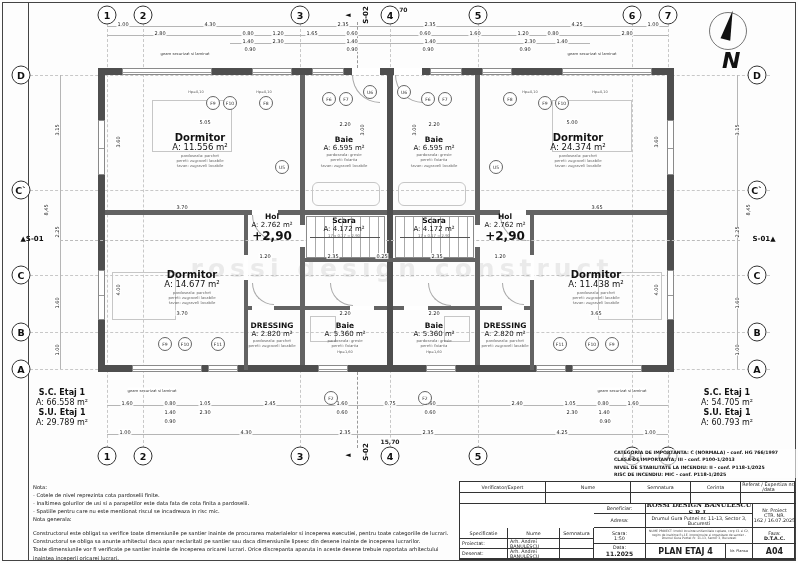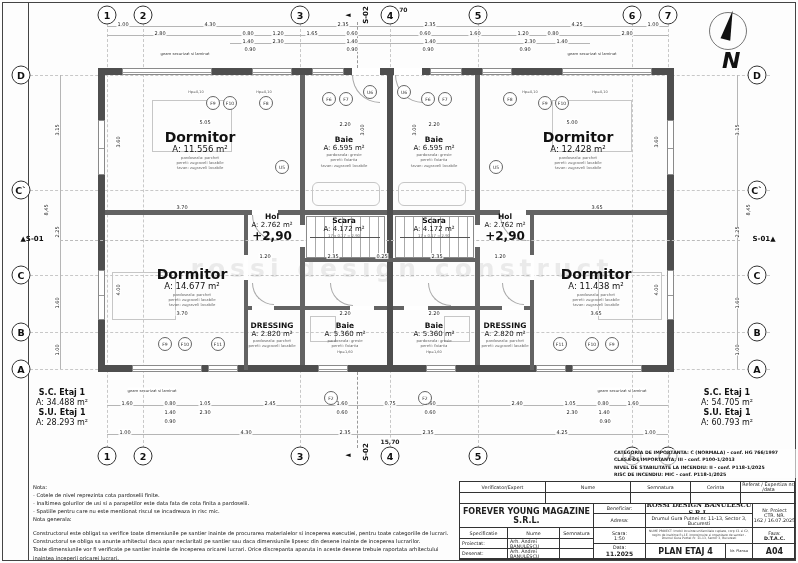--- a/index.html
+++ b/index.html
@@ -23,21 +23,21 @@
        background:#fff;display:flex;align-items:center;justify-content:center;
        font-size:4.5px;color:#333;transform:translate(-50%,-50%);z-index:5;}
   .dim{position:absolute;font-size:5px;color:#222;background:rgba(255,255,255,.85);padding:0 1px;
        transform:translate(-50%,-50%);white-space:nowrap;z-index:4;}
   .dimv{position:absolute;font-size:5px;color:#222;background:rgba(255,255,255,.85);
         transform:translate(-50%,-50%) rotate(-90deg);white-space:nowrap;z-index:4;}
   .dimb{font-size:6px;font-weight:bold;}
   .hp{font-size:3.5px;color:#555;}
   .glass{position:absolute;font-size:3.8px;color:#333;background:#fff;transform:translate(-50%,-50%);white-space:nowrap;z-index:4;}
   .room{position:absolute;transform:translate(-50%,-50%);text-align:center;z-index:3;}
-  .rname{font-weight:bold;font-size:14px;line-height:1.1;}
+  .rname{font-weight:bold;font-size:10px;line-height:1.1;}
   .rarea{font-size:8.5px;line-height:1.15;}
   .rfin{font-size:3.8px;color:#666;line-height:1.35;}
   .rlvl{font-size:12px;font-weight:bold;line-height:1.2;}
   .rsmall .rname{font-size:7.5px;}
   .rsmall .rarea{font-size:7px;}
   .stair{position:absolute;background:repeating-linear-gradient(90deg,#fff 0,#fff 8px,#aaa 8px,#aaa 9px);
          border:1px solid #8a8a8a;box-sizing:border-box;z-index:2;}
   .stairline{position:absolute;border-top:1px solid #555;z-index:3;}
   .furn{position:absolute;border:1px solid #c6c6c6;z-index:1;}
   .furn-r{border-radius:6px;}
@@ -193,21 +193,21 @@
   </div>
   <div class="room rsmall" style="left:434px;top:152px">
     <div class="rname">Baie</div>
     <div class="rarea">A: 6.595 m²</div>
     <div class="rfin">pardoseala: gresie</div>
     <div class="rfin">pereti: faianta</div>
     <div class="rfin">tavan: zugraveli lavabile</div>
   </div>
   <div class="room" style="left:578px;top:150px">
     <div class="rname">Dormitor</div>
-    <div class="rarea">A: 12.428 m²</div>
+    <div class="rarea">A: 24.374 m²</div>
     <div class="rfin">pardoseala: parchet</div>
     <div class="rfin">pereti: zugraveli lavabile</div>
     <div class="rfin">tavan: zugraveli lavabile</div>
   </div>
   <div class="room rsmall" style="left:272px;top:228px">
     <div class="rname">Hol</div>
     <div class="rarea">A: 2.762 m²</div>
     <div class="rlvl">+2,90</div>
   </div>
   <div class="room rsmall" style="left:344px;top:228px">
@@ -418,23 +418,23 @@
   <span class="tag" style="left:185px;top:344px">F10</span>
   <span class="tag" style="left:218px;top:344px">F11</span>
   <span class="tag" style="left:560px;top:344px">F11</span>
   <span class="tag" style="left:592px;top:344px">F10</span>
   <span class="tag" style="left:612px;top:344px">F9</span>
   <span class="tag" style="left:331px;top:398px">F2</span>
   <span class="tag" style="left:425px;top:398px">F2</span>
 
   <div class="areas" style="left:62px;top:388px">
     <div class="t">S.C. Etaj 1</div>
-    <div class="a">A: 34.488 m²</div>
+    <div class="a">A: 66.558 m²</div>
     <div class="t">S.U. Etaj 1</div>
-    <div class="a">A: 28.293 m²</div>
+    <div class="a">A: 29.789 m²</div>
   </div>
   <div class="areas" style="left:727px;top:388px">
     <div class="t">S.C. Etaj 1</div>
     <div class="a">A: 54.705 m²</div>
     <div class="t">S.U. Etaj 1</div>
     <div class="a">A: 60.793 m²</div>
   </div>
 
   <div class="imp">
     <div>CATEGORIA DE IMPORTANTA: C (NORMALA) - conf. HG 766/1997</div>
@@ -462,21 +462,20 @@
     <div class="cell" style="left:86px;top:0;width:85px;height:11px">Nume</div>
     <div class="cell" style="left:171px;top:0;width:60px;height:11px">Semnatura</div>
     <div class="cell" style="left:231px;top:0;width:50px;height:11px">Cerinta</div>
     <div class="cell nb" style="left:281px;top:0;width:55px;height:11px">Referat / Expertiza nr. /data</div>
     <div class="cell" style="left:0;top:11px;width:86px;height:11px"></div>
     <div class="cell" style="left:86px;top:11px;width:85px;height:11px"></div>
     <div class="cell" style="left:171px;top:11px;width:60px;height:11px"></div>
     <div class="cell" style="left:231px;top:11px;width:50px;height:11px"></div>
     <div class="cell nb" style="left:281px;top:11px;width:55px;height:11px"></div>
 
-    <div class="cell hl" style="left:0;top:22px;width:134px;height:24px">FOREVER YOUNG MAGAZINE S.R.L.</div>
 
     <div class="cell" style="left:0;top:46px;width:48px;height:11px">Specificatie</div>
     <div class="cell" style="left:48px;top:46px;width:52px;height:11px">Nume</div>
     <div class="cell" style="left:100px;top:46px;width:34px;height:11px">Semnatura</div>
     <div class="cell lbl" style="left:0;top:57px;width:48px;height:10px">Proiectat:</div>
     <div class="cell lbl" style="left:48px;top:57px;width:52px;height:10px">Arh. Andrei BANULESCU</div>
     <div class="cell" style="left:100px;top:57px;width:34px;height:10px"></div>
     <div class="cell lbl" style="left:0;top:67px;width:48px;height:10px">Desenat:</div>
     <div class="cell lbl" style="left:48px;top:67px;width:52px;height:10px">Arh. Andrei BANULESCU</div>
     <div class="cell" style="left:100px;top:67px;width:34px;height:10px"></div>

